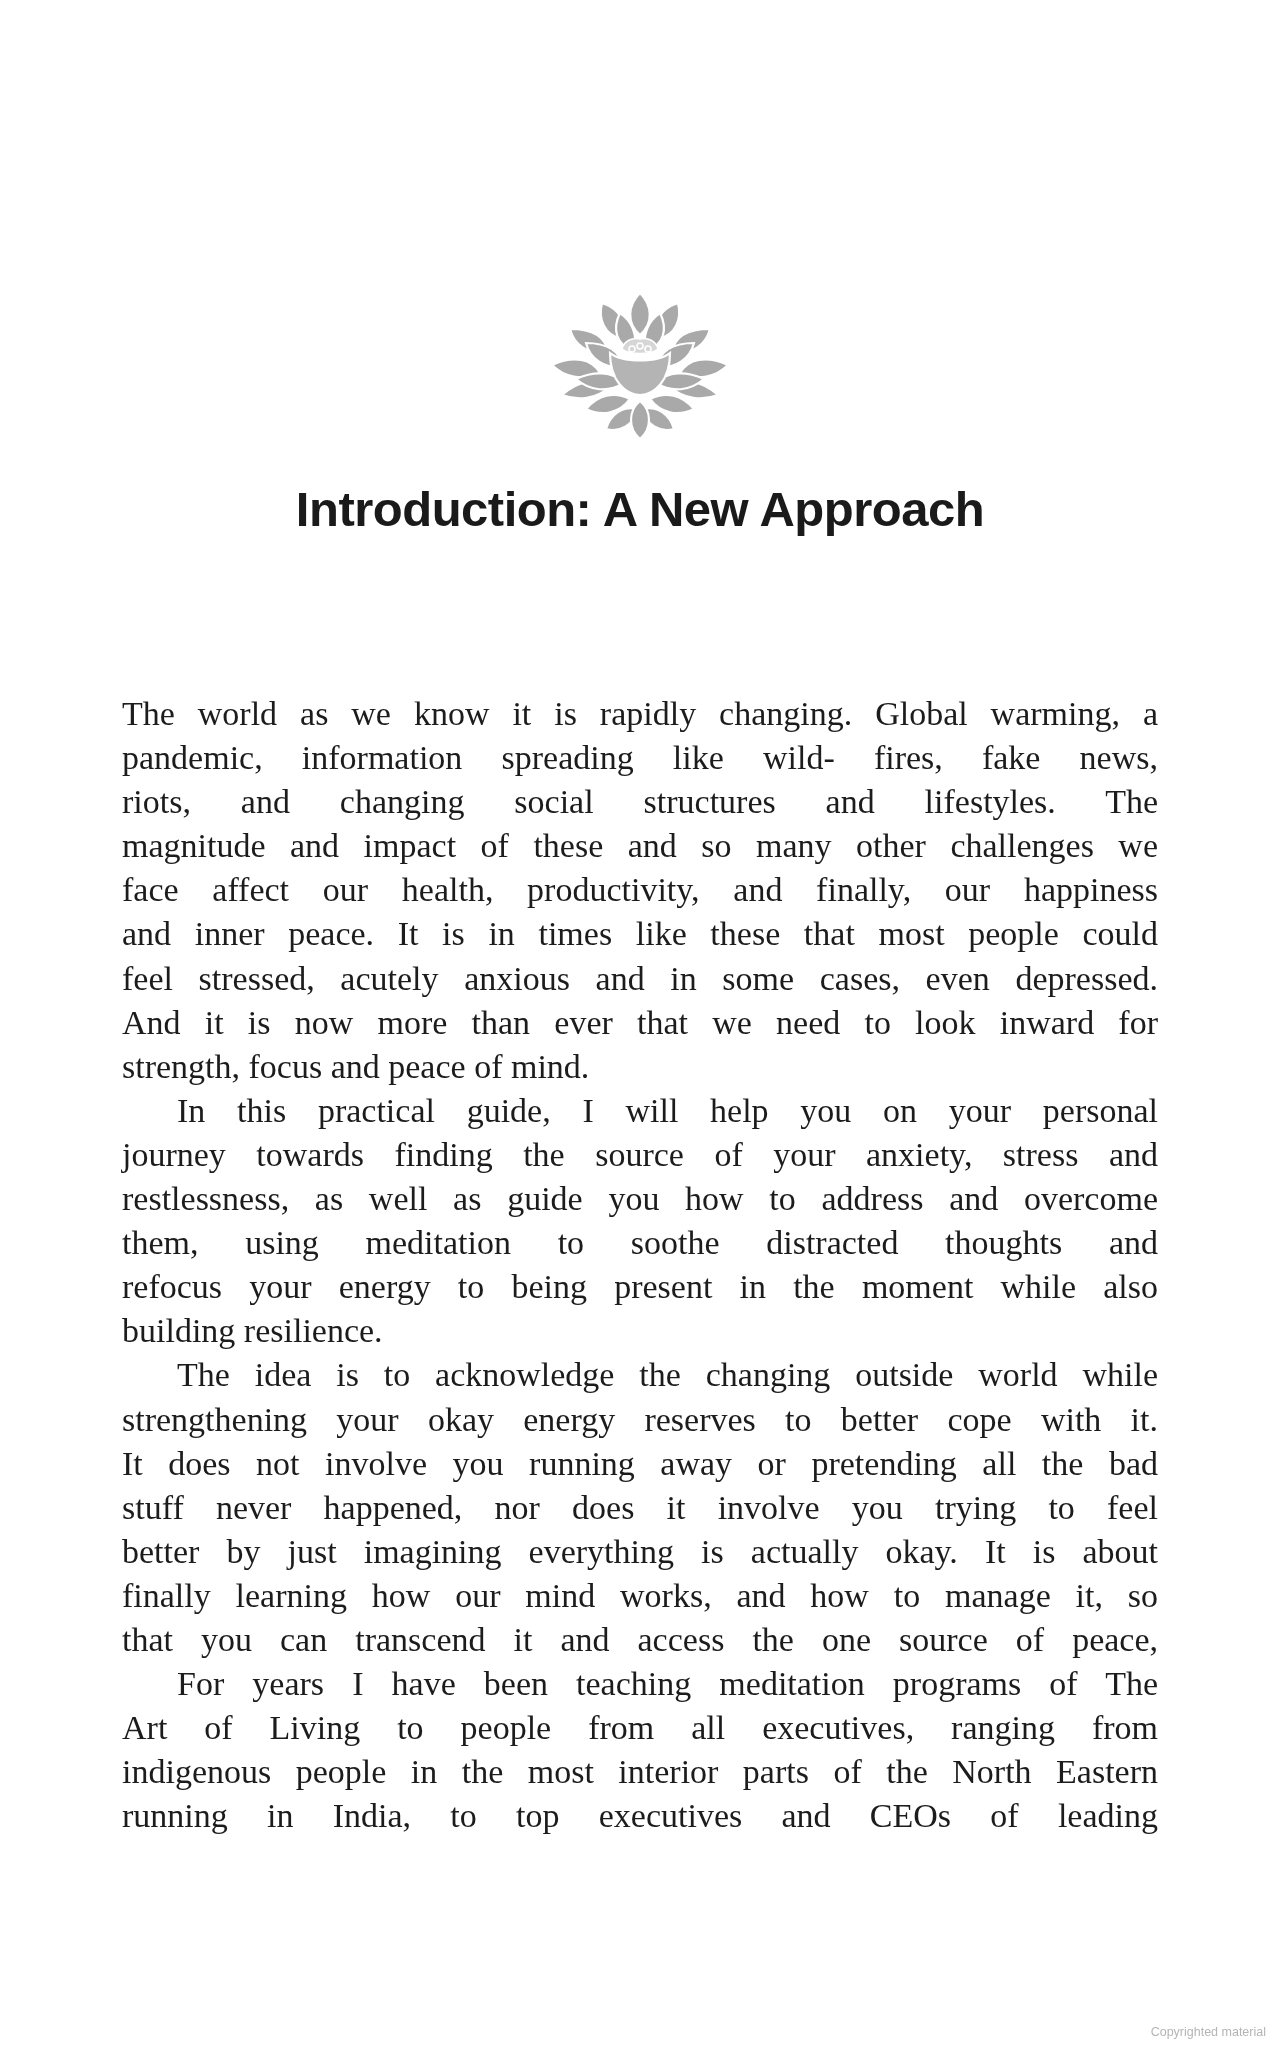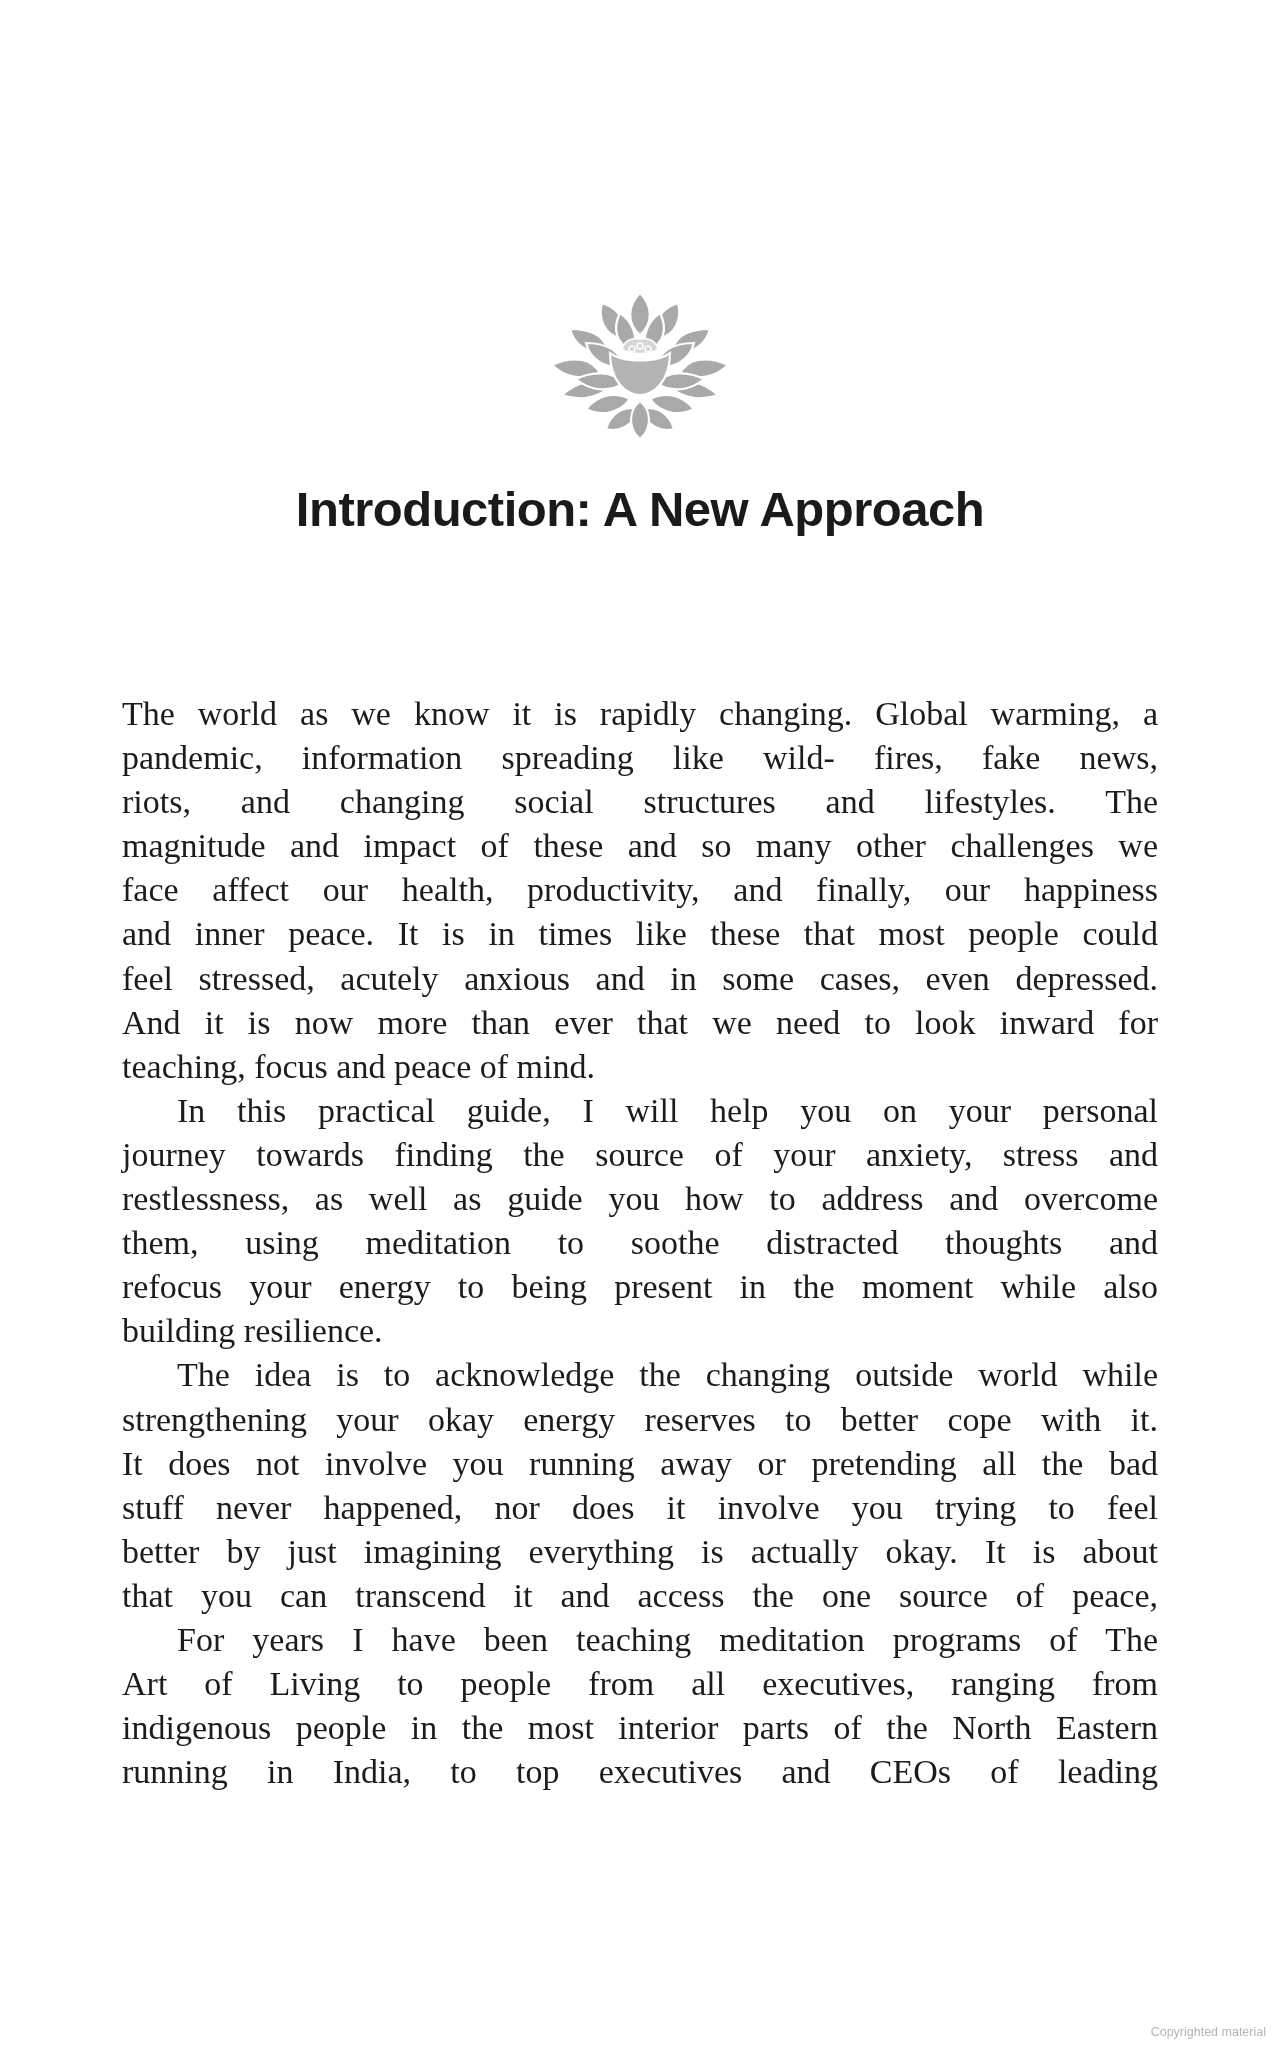--- a/index.html
+++ b/index.html
@@ -75,38 +75,39 @@
 
     <div>
       <span class="line">The world as we know it is rapidly changing. Global warming, a</span>
       <span class="line">pandemic, information spreading like wild- fires, fake news,</span>
       <span class="line">riots, and changing social structures and lifestyles. The</span>
       <span class="line">magnitude and impact of these and so many other challenges we</span>
       <span class="line">face affect our health, productivity, and finally, our happiness</span>
       <span class="line">and inner peace. It is in times like these that most people could</span>
       <span class="line">feel stressed, acutely anxious and in some cases, even depressed.</span>
       <span class="line">And it is now more than ever that we need to look inward for</span>
-      <span class="line last">teaching, focus and peace of mind.</span>
+      <span class="line last">strength, focus and peace of mind.</span>
     </div>
 
     <div>
       <span class="line indent">In this practical guide, I will help you on your personal</span>
       <span class="line">journey towards finding the source of your anxiety, stress and</span>
       <span class="line">restlessness, as well as guide you how to address and overcome</span>
       <span class="line">them, using meditation to soothe distracted thoughts and</span>
       <span class="line">refocus your energy to being present in the moment while also</span>
       <span class="line last">building resilience.</span>
     </div>
 
     <div>
       <span class="line indent">The idea is to acknowledge the changing outside world while</span>
       <span class="line">strengthening your okay energy reserves to better cope with it.</span>
       <span class="line">It does not involve you running away or pretending all the bad</span>
       <span class="line">stuff never happened, nor does it involve you trying to feel</span>
       <span class="line">better by just imagining everything is actually okay. It is about</span>
+      <span class="line">finally learning how our mind works, and how to manage it, so</span>
       <span class="line">that you can transcend it and access the one source of peace,</span>
     </div>
 
     <div>
       <span class="line indent">For years I have been teaching meditation programs of The</span>
       <span class="line">Art of Living to people from all executives, ranging from</span>
       <span class="line">indigenous people in the most interior parts of the North Eastern</span>
       <span class="line">running in India, to top executives and CEOs of leading</span>
     </div>
 

